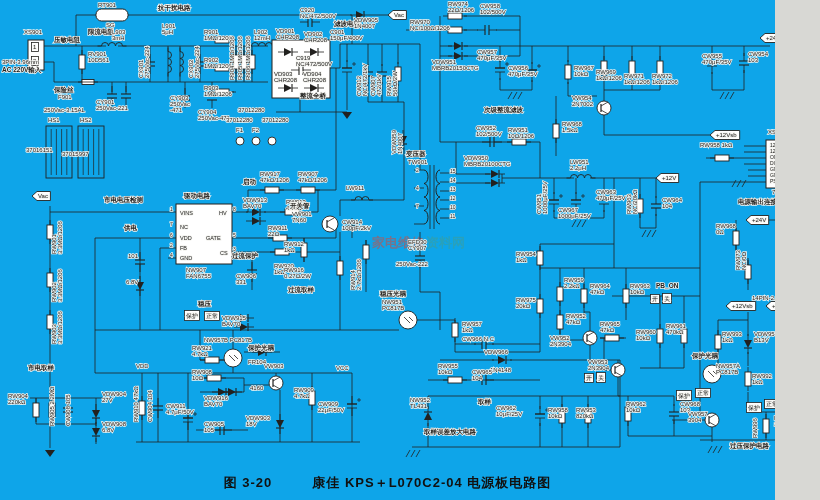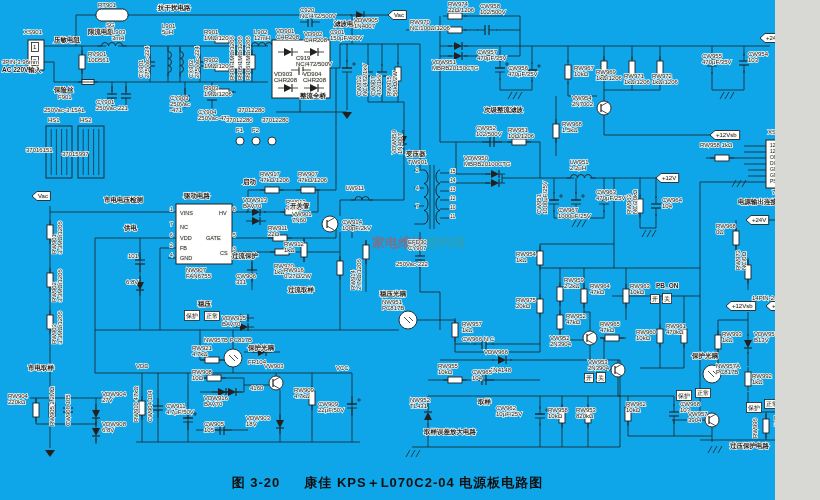--- a/index.html
+++ b/index.html
@@ -1,21 +1,21 @@
 <!DOCTYPE html>
 <html><head>
 <meta charset="utf-8">
 <style>
   html,body{margin:0;padding:0;background:#d8d8d4;}
   .page{position:relative;width:775px;height:500px;background:#0ea5e9;overflow:hidden;
         font-family:"Liberation Sans","DejaVu Sans",sans-serif;}
   #schem{position:absolute;left:0;top:0;}
   .caption{position:absolute;left:0;right:0;top:474px;text-align:center;
            font-size:13px;font-weight:bold;color:#111;letter-spacing:1px;}
-  .caption span{margin:0 12px;}
+  .caption span{margin:0 20px;}
   text{font-family:"Liberation Sans","DejaVu Sans",sans-serif;}
 </style>
 </head>
 <body>
 
 <div class="page">
   <svg id="schem" width="820" height="465" viewBox="0 0 820 465">
     <text id="wm" x="372" y="247" font-size="13" font-weight="bold" opacity="0.55"><tspan id="wm1" fill="#cf4a3e">家电维修</tspan><tspan id="wm2" dx="2" fill="#3f9e96">资料网</tspan></text>
   <line x1="44" y1="46" x2="76" y2="46" stroke="#22211f" stroke-width="0.8"></line>
       <line x1="76" y1="46" x2="76" y2="15" stroke="#22211f" stroke-width="0.8"></line>

